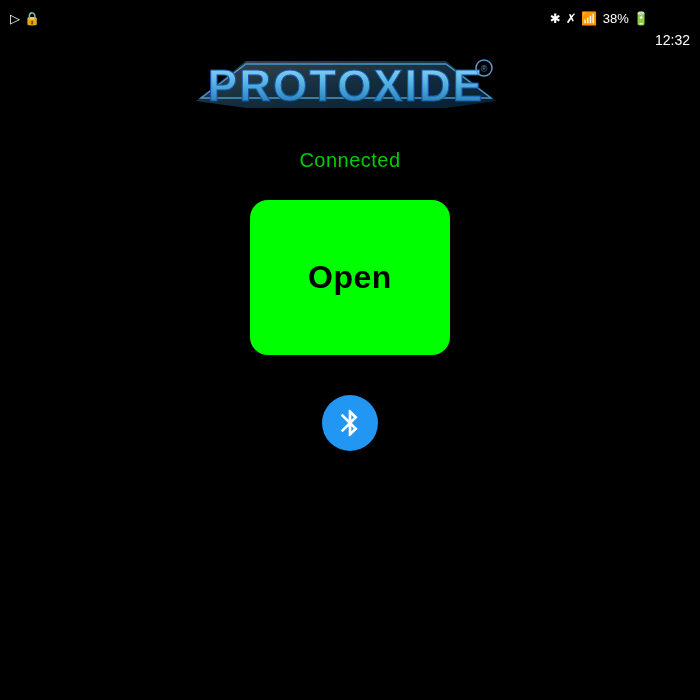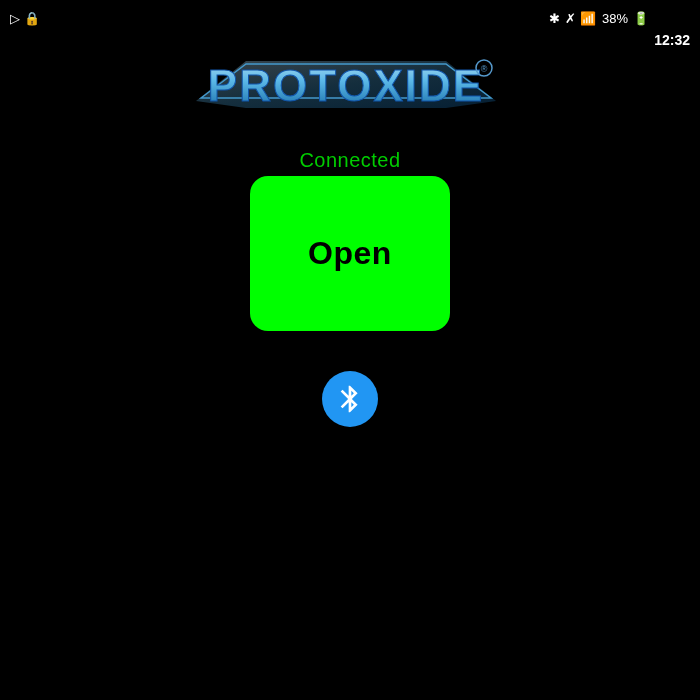--- a/index.html
+++ b/index.html
@@ -42,21 +42,21 @@
       align-items: center;
       gap: 5px;
     }
 
     .status-bar-right span {
       color: #fff;
       font-size: 13px;
     }
 
     .status-time {
-      font-weight: bold;
+      font-weight: normal;
       font-size: 14px !important;
       margin-top: 44px;
     }
 
     
     .logo-container {
       width: 100%;
       display: flex;
       justify-content: center;
       padding: 10px 8px 5px 0;
@@ -65,21 +65,21 @@
     .logo-svg {
       width: 320px;
       height: 80px;
     }
 
     
     .connected-text {
       color: #00cc00;
       font-size: 20px;
       font-weight: 500;
-      margin: 18px 0 4px 0;
+      margin: 18px 0 28px 0;
       letter-spacing: 0.5px;
     }
 
     
     .button-container {
       display: flex;
       flex-direction: column;
       align-items: center;
       gap: 20px;
       width: 100%;

